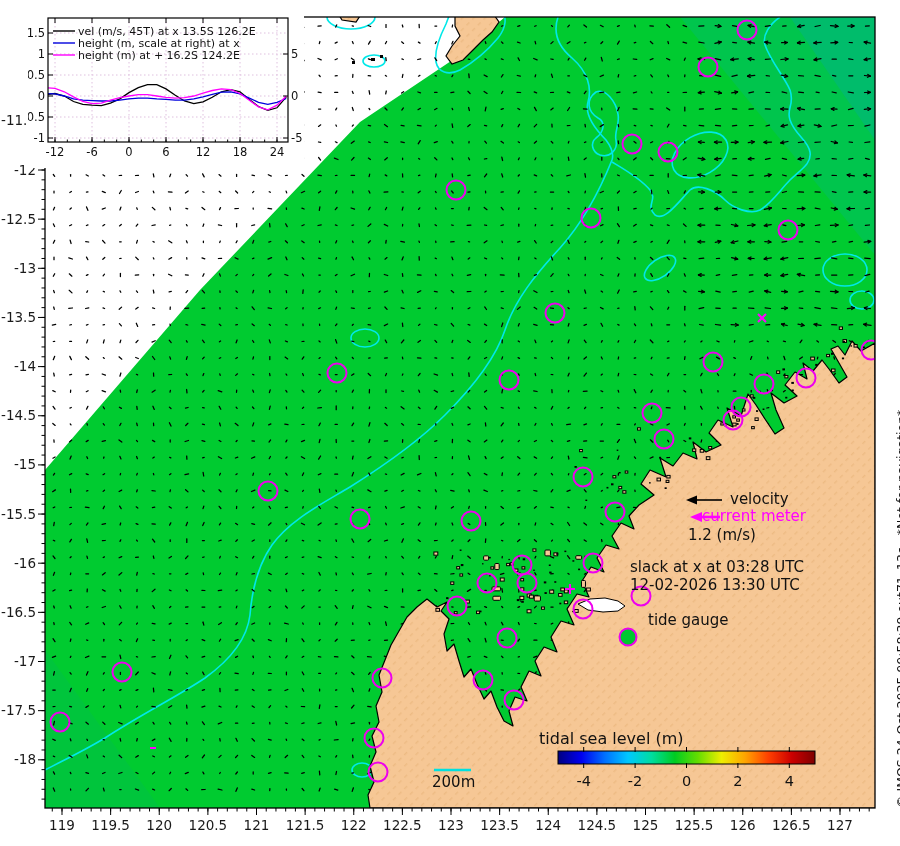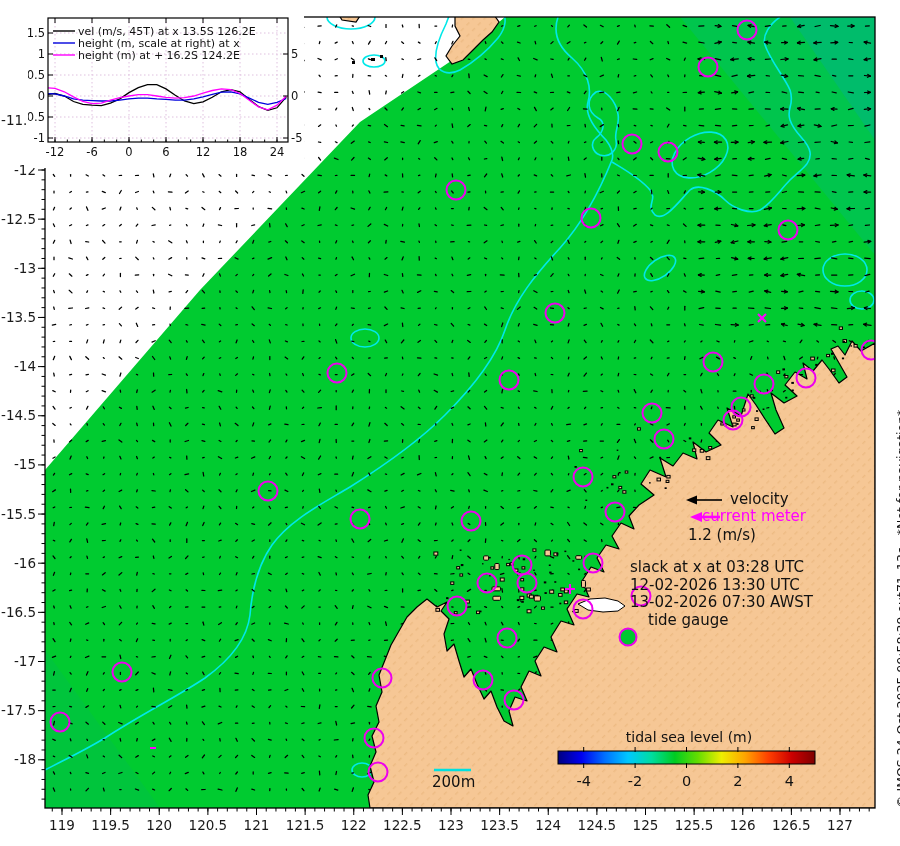--- a/index.html
+++ b/index.html
@@ -2,21 +2,21 @@
 <html><head>
 <meta charset="utf-8">
 <style>
   html,body{margin:0;padding:0;background:#fff;}
   .stage{position:relative;width:900px;height:846px;background:#ffffff;
          font-family:"DejaVu Sans","Liberation Sans",sans-serif;overflow:hidden;}
   .stage svg.mapsvg{position:absolute;left:0;top:0;}
   .t{position:absolute;white-space:nowrap;color:#111;}
   .ann{font-size:15px;line-height:17.5px;}
   .magenta{color:#ff00ff;}
-  .cbtitle{font-size:14px;text-align:center;}
+  .cbtitle{font-size:16px;text-align:left;}
   .scale-lbl{font-size:15px;}
   .copyright{font-size:12.5px;transform-origin:0 0;transform:rotate(-90deg);}
   .inset{position:absolute;left:28px;top:10px;width:276px;height:158px;background:#ffffff;}
   .inset svg{position:absolute;left:0;top:0;}
 </style>
 </head>
 <body>
 
 <div class="stage">
 
@@ -3067,21 +3067,20 @@
         <text x="737.9" y="786" text-anchor="middle">2</text>
         <text x="789.3" y="786" text-anchor="middle">4</text>
       </g>
 </svg>
 
 <div class="t ann" style="left:730px;top:491px;">velocity</div>
 <div class="t ann magenta" style="left:702px;top:508px;">current meter</div>
 <div class="t ann" style="left:688px;top:527px;">1.2 (m/s)</div>
 <div class="t ann" style="left:630px;top:559px;">slack at x at 03:28 UTC</div>
 <div class="t ann" style="left:630px;top:576.5px;">12-02-2026 13:30 UTC</div>
-<div class="t ann" style="left:630px;top:594px;">13-02-2026 07:30 AWST</div>
 <div class="t ann" style="left:648px;top:612px;">tide gauge</div>
 <div class="t cbtitle" style="left:539px;top:729px;width:300px;">tidal sea level (m)</div>
 <div class="t scale-lbl" style="left:432px;top:773px;">200m</div>
 <div class="t copyright" style="left:894px;top:808px;">© IMOS 24-Oct-2025 00:58:39 out71_13c . *Not for navigation*</div>
 
 <div class="inset">
   <svg width="276" height="158" viewBox="0 0 276 158">
     <defs>
           <clipPath id="insetclip">
             <rect x="20" y="8" width="240" height="124"></rect>

